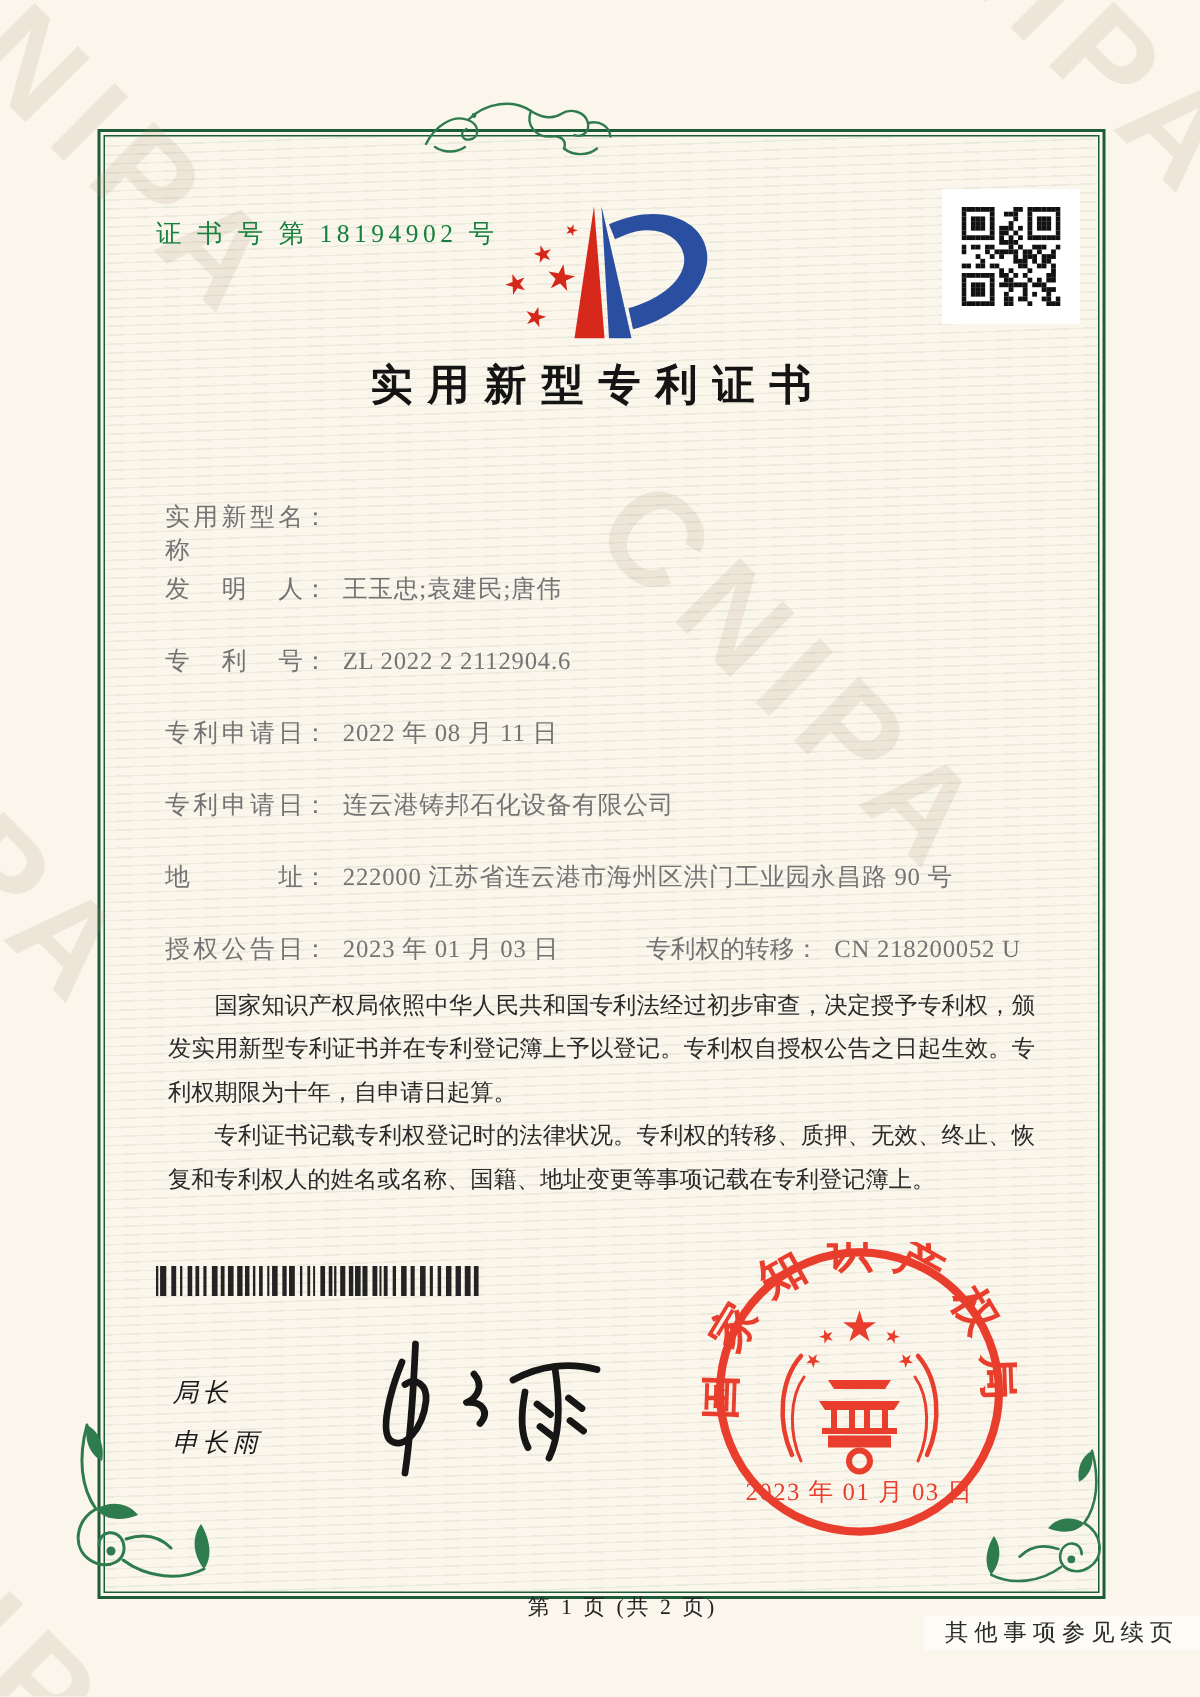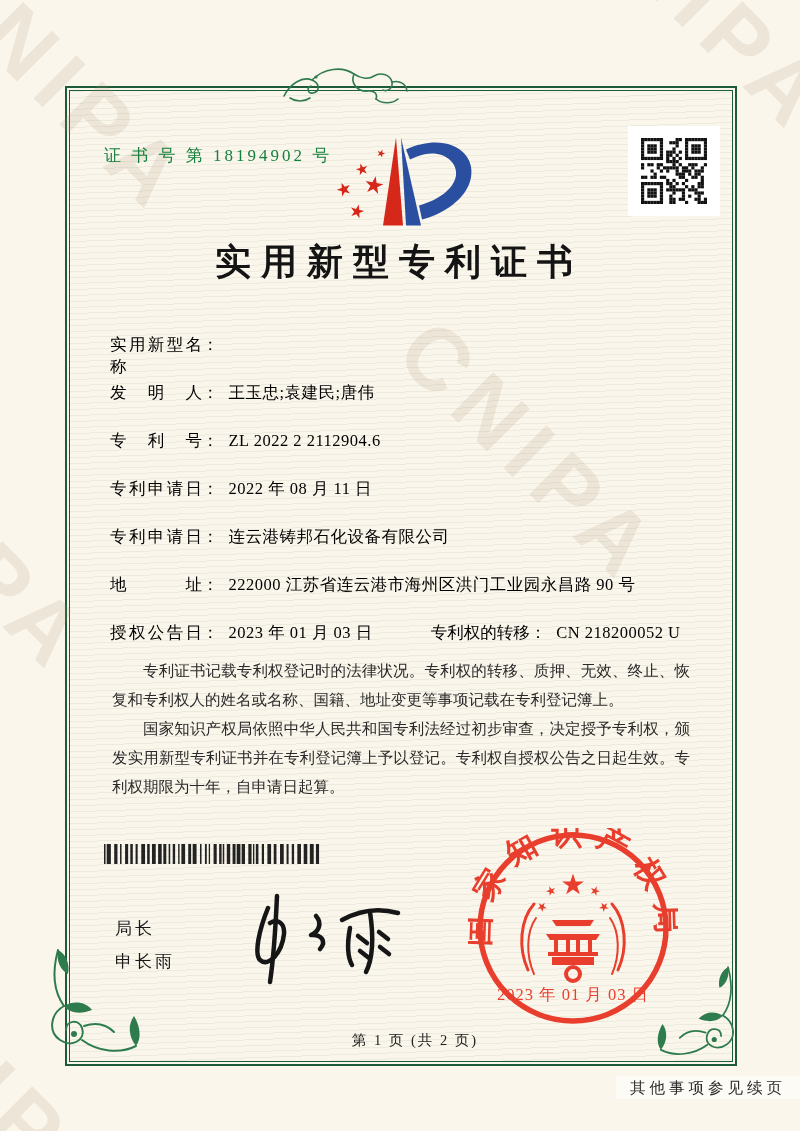--- a/index.html
+++ b/index.html
@@ -25,43 +25,43 @@
   .content{position:absolute;inset:0;z-index:2;}
 
   .cert-no{position:absolute;left:104px;top:144px;font-size:17px;letter-spacing:3px;color:#15803d;}
 
   .logo{position:absolute;left:324px;top:124px;width:160px;height:118px;}
 
   .qr-wrap{position:absolute;left:628px;top:126px;width:92px;height:90px;background:#ffffff;
            display:flex;align-items:center;justify-content:center;}
 
   .title{position:absolute;left:65px;top:238px;width:668px;text-align:center;
-         font-size:36px;font-weight:bold;letter-spacing:10px;color:#141414;}
-
-  .fields{position:absolute;left:110px;top:334px;font-size:16.5px;color:#000000;}
+         font-size:28px;font-weight:bold;letter-spacing:10px;color:#141414;}
+
+  .fields{position:absolute;left:110px;top:334px;font-size:16.5px;color:#737373;}
   .frow{display:flex;align-items:baseline;height:48px;}
   .flabel{display:inline-block;width:92px;text-align:justify;text-align-last:justify;}
   .fcolon{margin-right:10px;}
   .fvalue{letter-spacing:0.5px;}
   .grant-gap{width:58px;}
 
   .paras{position:absolute;left:112px;top:656px;width:578px;font-size:15.5px;line-height:29px;
          text-align:justify;color:#2a2a2a;}
   .paras p{margin:0;text-indent:2em;}
 
   .barcode{position:absolute;left:104px;top:844px;}
 
   .director{position:absolute;left:115px;top:912px;font-family:"Liberation Sans","DejaVu Sans",sans-serif;
-            font-size:17px;line-height:33px;letter-spacing:3px;color:#1a1a1a;}
+            font-size:17px;line-height:33px;letter-spacing:3px;color:#1a1a1a;font-style:italic;}
 
   .sig{position:absolute;left:230px;top:888px;}
 
   .seal{position:absolute;left:468px;top:828px;width:210px;height:210px;opacity:0.93;}
 
-  .pageinfo{position:absolute;left:65px;top:1031px;width:700px;text-align:center;
+  .pageinfo{position:absolute;left:65px;top:1062px;width:700px;text-align:center;
             font-size:14.5px;letter-spacing:2px;color:#222;}
   .footnote{position:absolute;left:0;top:1078px;width:800px;text-align:right;
             font-size:15.5px;letter-spacing:4px;color:#2a2a2a;}
   .footnote span{background:rgba(255,255,255,0.55);padding:3px 14px;}
 </style>
 </head>
 <body>
 
 <div class="page">
 
@@ -401,22 +401,22 @@
           <span class="fcolon">：</span>
         <span class="fvalue">2023 年 01 月 03 日</span>
         <span class="grant-gap"></span>
         <span>专利权的转移</span>
           <span class="fcolon">：</span>
         <span class="fvalue">CN 218200052 U</span>
       </div>
     </div>
 
     <div class="paras">
+      <p>国家知识产权局依照中华人民共和国专利法经过初步审查，决定授予专利权，颁发实用新型专利证书并在专利登记簿上予以登记。专利权自授权公告之日起生效。专利权期限为十年，自申请日起算。</p>
       <p>专利证书记载专利权登记时的法律状况。专利权的转移、质押、无效、终止、恢复和专利权人的姓名或名称、国籍、地址变更等事项记载在专利登记簿上。</p>
-      <p>国家知识产权局依照中华人民共和国专利法经过初步审查，决定授予专利权，颁发实用新型专利证书并在专利登记簿上予以登记。专利权自授权公告之日起生效。专利权期限为十年，自申请日起算。</p>
     </div>
 
     <svg class="barcode" id="barcode" width="222" height="20" viewBox="0 0 222 20">
         <rect x="0.00" y="0" width="1.53" height="20" fill="#232323"></rect>
         <rect x="2.72" y="0" width="4.14" height="20" fill="#232323"></rect>
         <rect x="10.20" y="0" width="3.26" height="20" fill="#232323"></rect>
         <rect x="16.03" y="0" width="1.52" height="20" fill="#232323"></rect>
         <rect x="21.09" y="0" width="3.06" height="20" fill="#232323"></rect>
         <rect x="26.29" y="0" width="2.51" height="20" fill="#232323"></rect>
         <rect x="31.57" y="0" width="2.11" height="20" fill="#232323"></rect>

